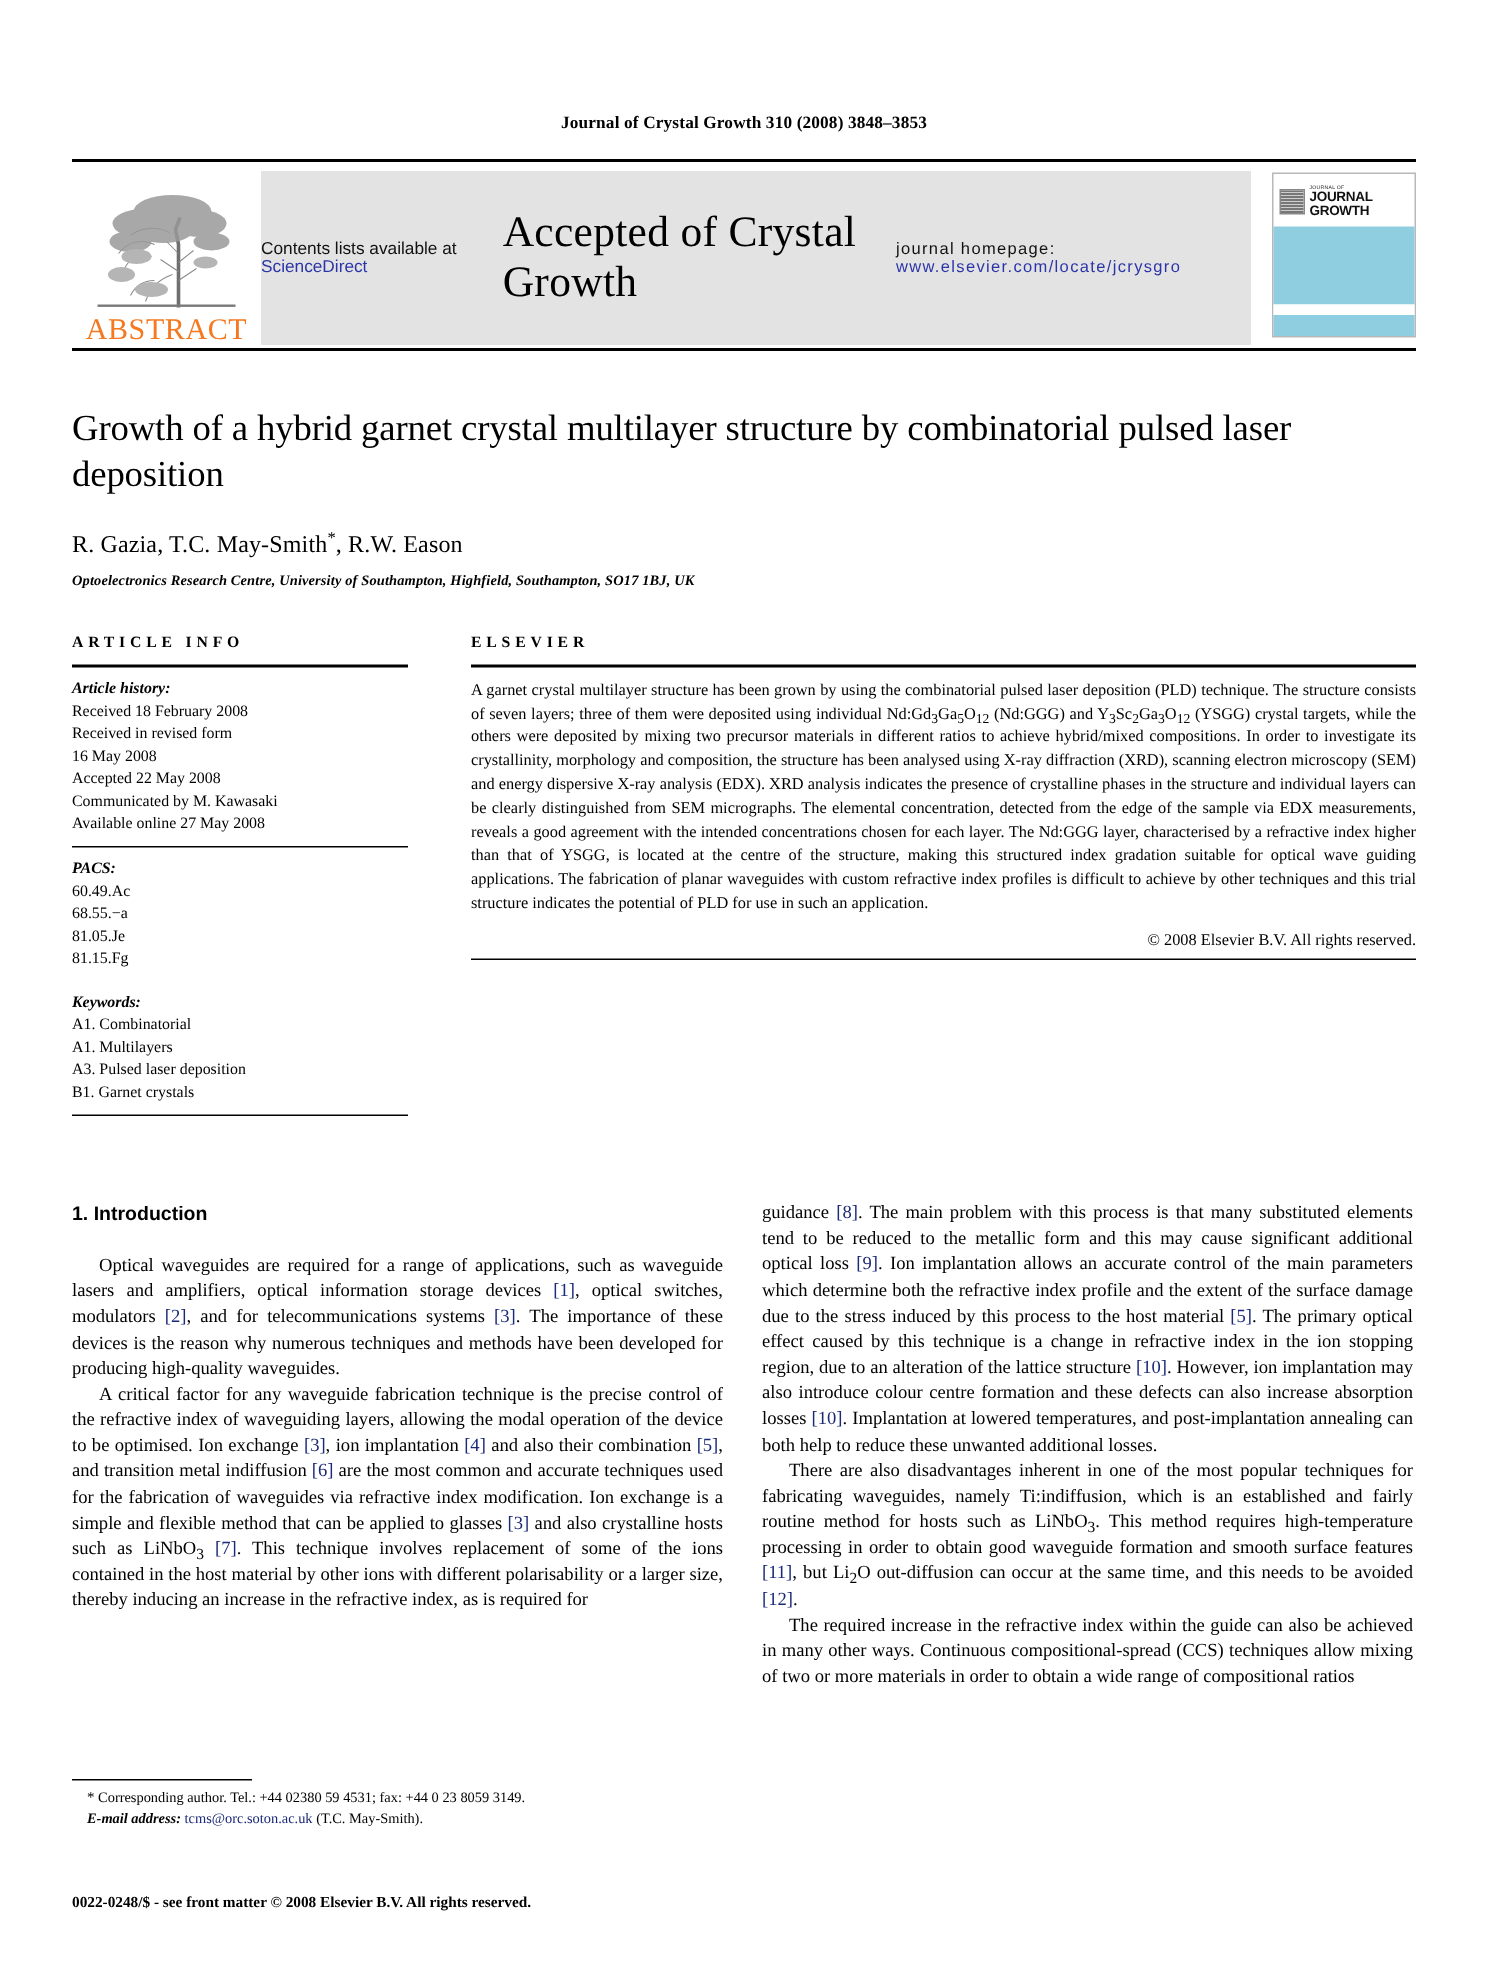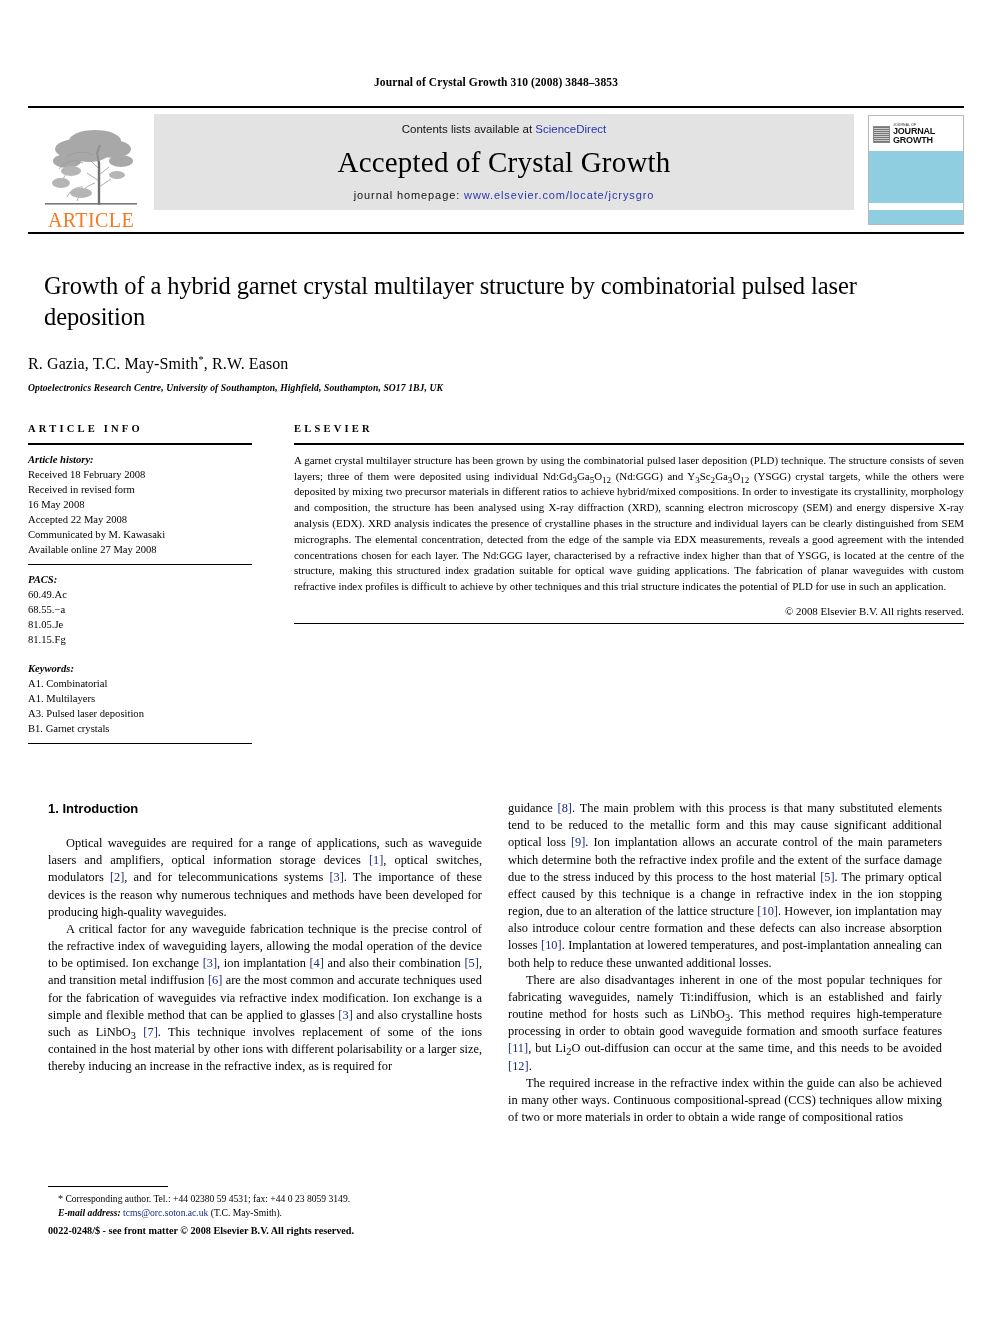--- a/index.html
+++ b/index.html
@@ -13,21 +13,21 @@
     font-family: "Liberation Serif", "DejaVu Serif", serif;
     color: #000000;
     position: relative;
     overflow: hidden;
   }
   .page {
     position: relative;
     width: 992px;
     height: 1276px;
     box-sizing: border-box;
-    padding: 0 28px;
+    padding: 0 48px;
     border-radius: 23px;
   }
 
   
   .runhead {
     text-align: center;
     font-size: 11.5px;
     font-weight: bold;
     padding-top: 76px;
     letter-spacing: 0.1px;
@@ -57,23 +57,23 @@
     font-family: "Liberation Serif", serif;
     font-size: 20px;
     letter-spacing: 0.4px;
     color: #F47920;
     line-height: 1;
     margin-top: 1px;
   }
   .banner {
     flex: 1 1 auto;
     background: #e3e3e3;
-    margin: 6px 0 22px 0;
-    display: flex;
-    flex-direction: column;
+    margin: 6px 0 2px 0;
+    display: flex;
+    flex-direction: row;
     align-items: center;
     justify-content: space-between;
     padding: 9px 0 9px 0;
     box-sizing: border-box;
   }
   .contents-line {
     font-family: "Liberation Sans", sans-serif;
     font-size: 11.5px;
     color: #111;
   }
@@ -144,21 +144,21 @@
     height: 14px;
   }
 
   
   .title-area { margin-top: 36px; }
   h1.article-title {
     font-family: "Liberation Serif", serif;
     font-weight: normal;
     font-size: 24.5px;
     line-height: 1.28;
-    margin: 16px;
+    margin: 0;
     letter-spacing: -0.1px;
   }
   .authors {
     font-size: 16px;
     margin-top: 22px;
     letter-spacing: 0.1px;
   }
   .authors sup { font-size: 11px; }
   .affiliation {
     font-size: 9.6px;
@@ -256,21 +256,21 @@
     width: 120px;
     margin-bottom: 5px;
   }
   .fn-line { text-indent: 0; padding-left: 10px; }
   .fn-star { font-size: 10px; }
   .fn-em { font-style: italic; font-weight: bold; }
   .mail-link { color: #1b2a78; }
   .footer-area {
     position: absolute;
     left: 48px;
-    top: 1224px;
+    top: 1262px;
     width: 620px;
     font-size: 10.2px;
     line-height: 1.45;
     font-weight: bold;
   }
   .doi-link { color: #1b2a78; font-weight: bold; }
   sub, sup { line-height: 0; }
 </style>
 </head>
 <body>
@@ -301,21 +301,21 @@
           <ellipse cx="52" cy="30" rx="20" ry="9"></ellipse>
         </g>
         <g fill="#b5b5b5">
           <ellipse cx="34" cy="48" rx="10" ry="5"></ellipse>
           <ellipse cx="24" cy="60" rx="9" ry="5"></ellipse>
           <ellipse cx="44" cy="70" rx="11" ry="5"></ellipse>
           <ellipse cx="80" cy="52" rx="8" ry="4"></ellipse>
         </g>
         <rect x="8" y="80" width="92" height="1.6" fill="#7a7a7a"></rect>
       </svg>
-      <div class="elsevier-word">ARTICLE</div>
+      <div class="elsevier-word">ABSTRACT</div>
     </div>
 
     <div class="banner">
       <div class="contents-line">
         <span>Contents lists available at </span><span class="sd-link">ScienceDirect</span>
       </div>
       <div class="journal-title">Accepted of Crystal Growth</div>
       <div class="homepage-line">
         <span>journal homepage: </span><span class="homepage-url">www.elsevier.com/locate/jcrysgro</span>
       </div>

